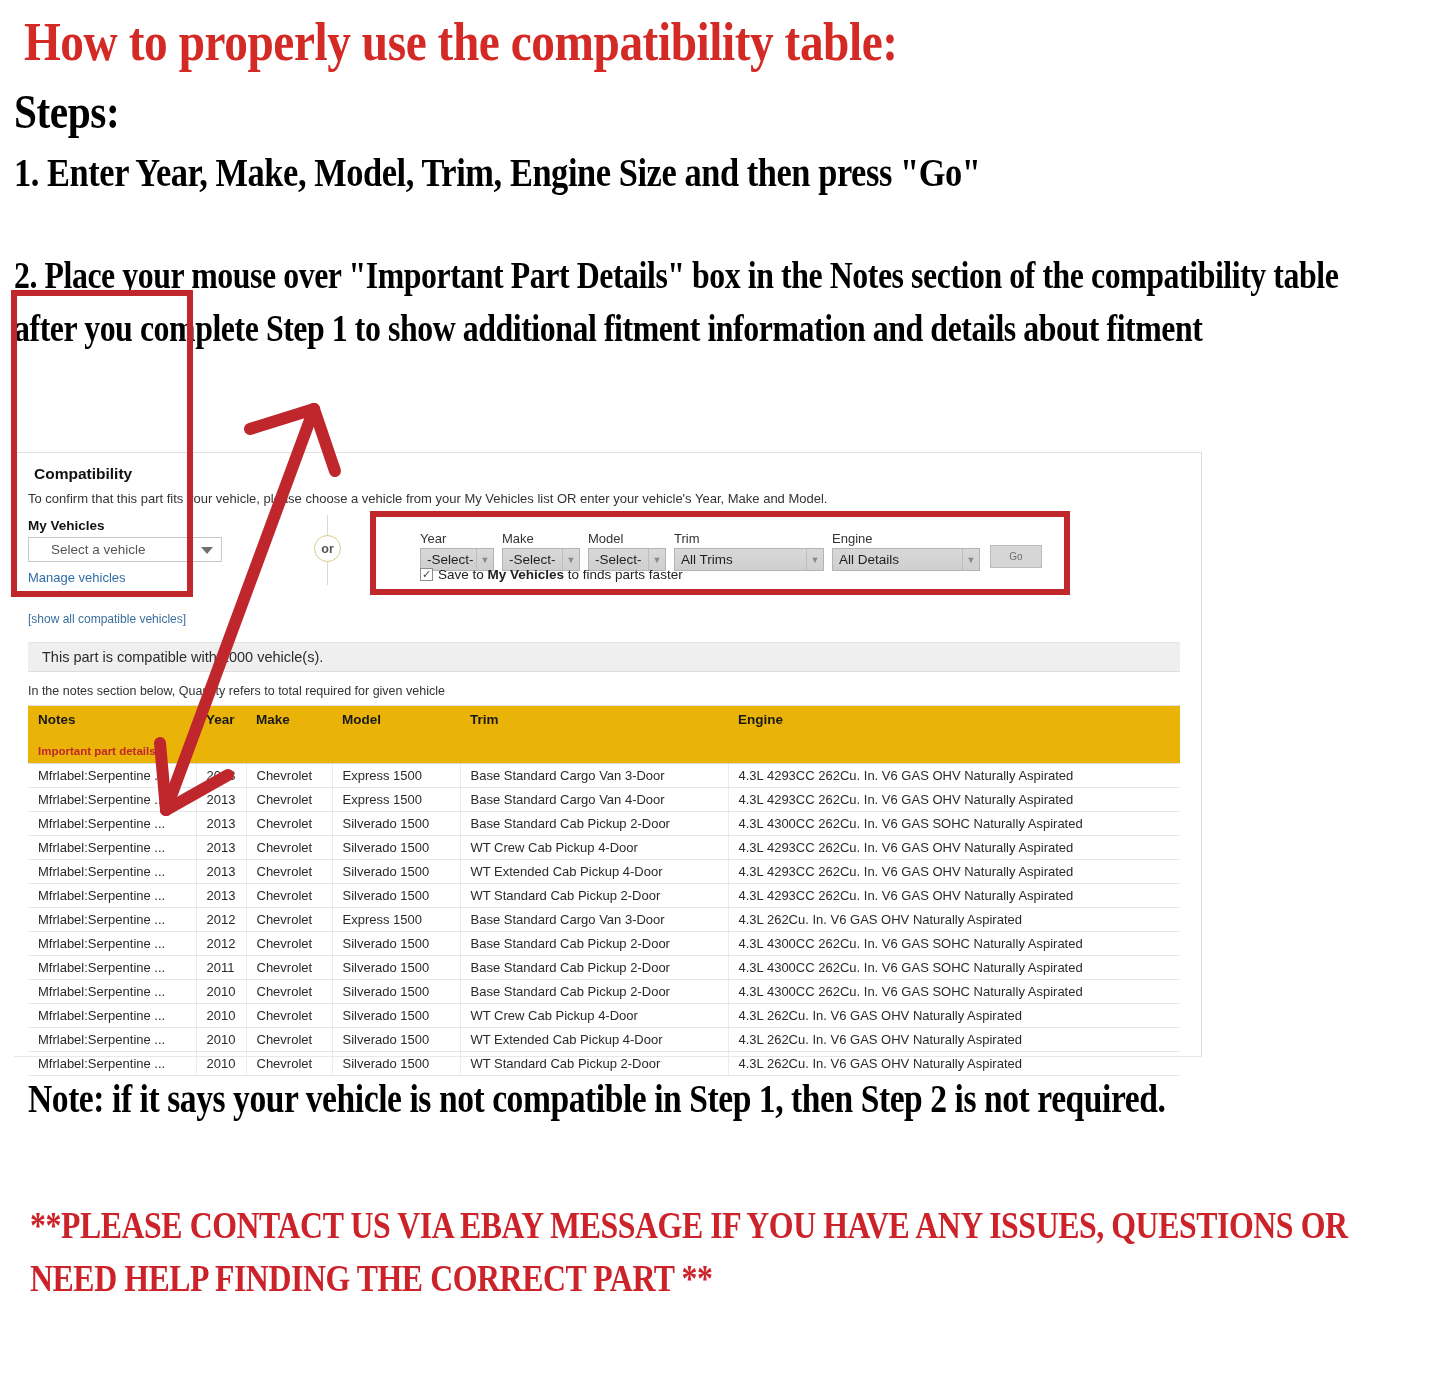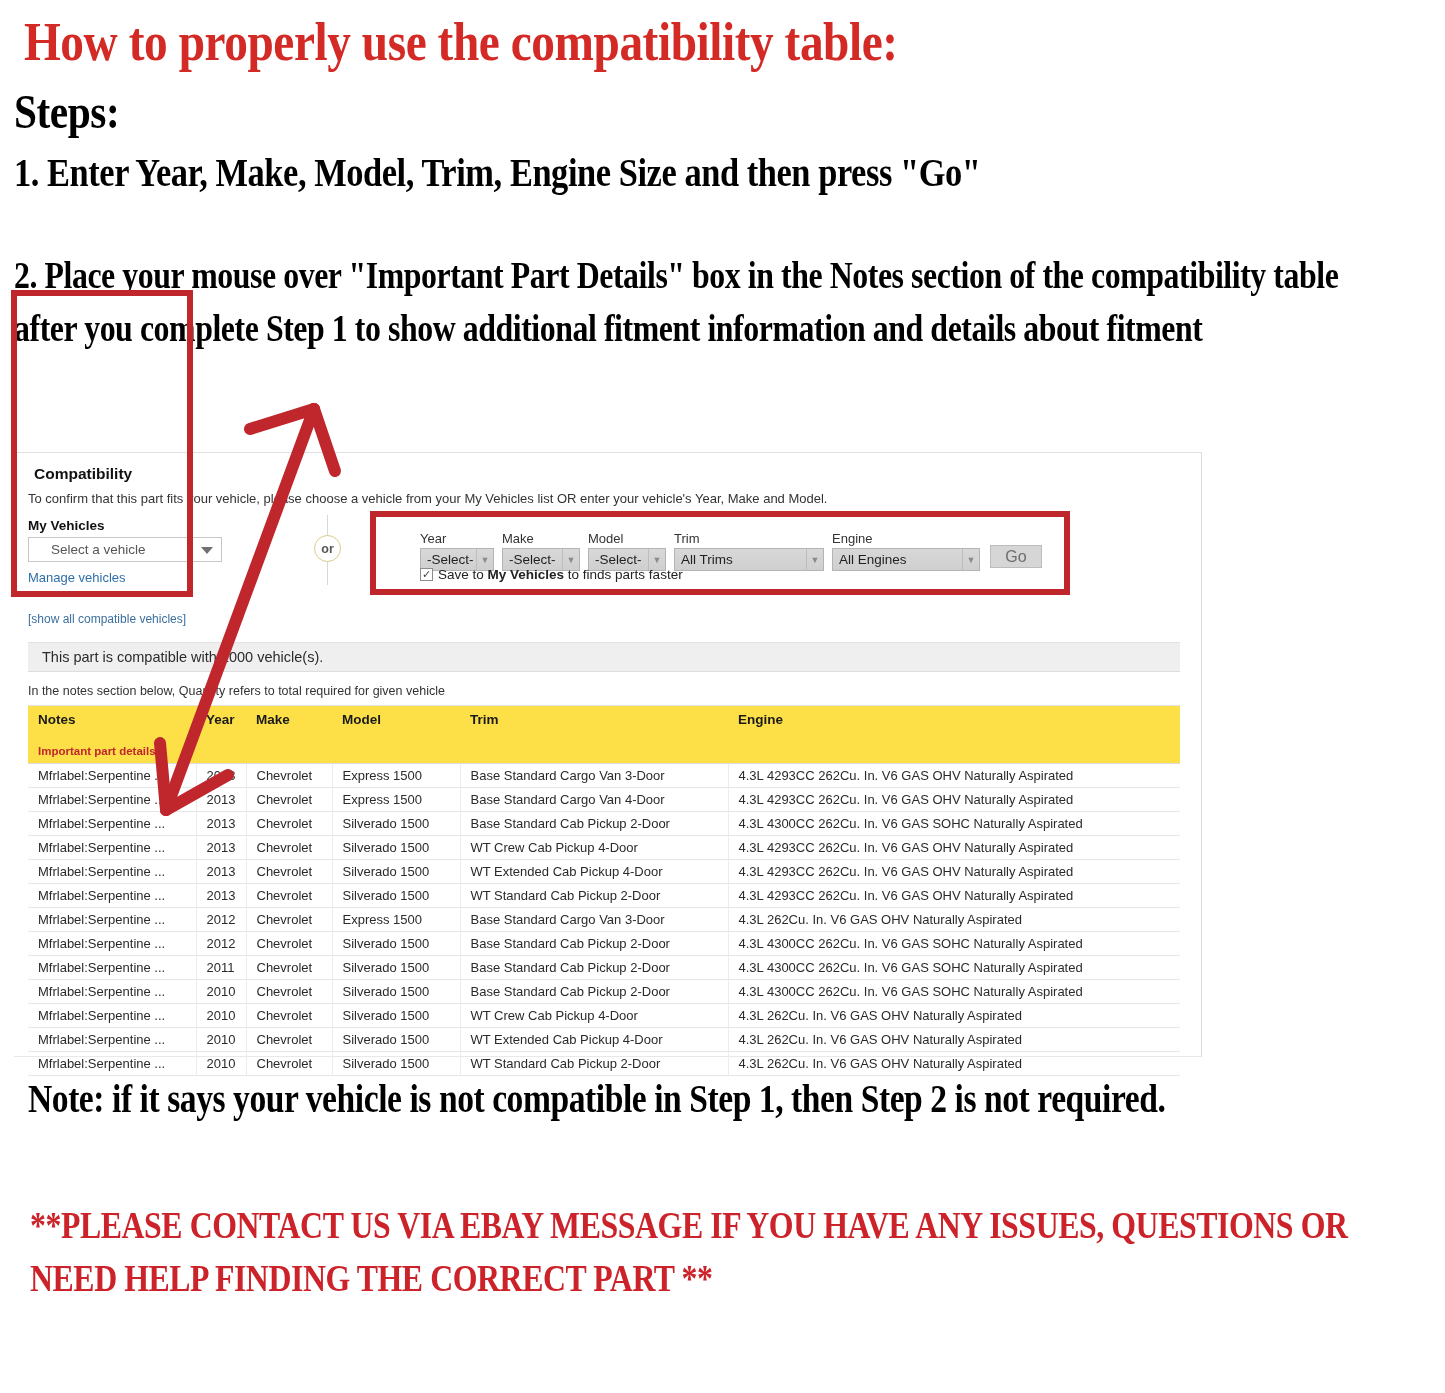--- a/index.html
+++ b/index.html
@@ -134,21 +134,21 @@
     position:absolute; right:0; top:0; bottom:0; width:17px;
     border-left:1px solid #bdbdbd;
     display:flex; align-items:center; justify-content:center;
     color:#8a8a8a; font-size:9px;
   }
   .go-btn {
     position:absolute; top:28px; left:614px;
     width:52px; height:23px;
     background:#d6d6d6; border:1px solid #bcbcbc;
     display:flex; align-items:center; justify-content:center;
-    font-size:16px; color:#6d6d6d;
+    font-size:10px; color:#6d6d6d;
   }
   .save-row {
     position:absolute; left:44px; top:50px;
     display:flex; align-items:center; gap:5px;
     font-size:13.5px; color:#222;
   }
   .chk {
     width:13px;height:13px;border:1px solid #8d8d8d;background:#fff;
     display:flex;align-items:center;justify-content:center;
     font-size:11px;color:#444;line-height:1;
@@ -172,21 +172,21 @@
 
   
   #compat-table {
     position:absolute; left:14px; top:252px;
     width:1152px;
     border-collapse:collapse;
     font-size:13px;
     table-layout:fixed;
   }
   #compat-table thead th {
-    background:#fde047;
+    background:#eab308;
     border-top:1px solid #e2e2e2;
     border-bottom:1px solid #dcdcdc;
     text-align:left;
     font-size:13.5px;
     font-weight:bold;
     color:#1a1a1a;
     padding:6px 0 6px 10px;
     height:32px;
     vertical-align:top;
   }
@@ -283,21 +283,21 @@
       <span class="flabel">Trim</span>
       <div class="dd">
         <span>All Trims</span>
         <span class="ddarrow">▼</span>
       </div>
     </div>
 
     <div class="field" style="left:456px; width:148px;">
       <span class="flabel">Engine</span>
       <div class="dd">
-        <span>All Engines</span>
+        <span>All Details</span>
         <span class="ddarrow">▼</span>
       </div>
     </div>
 
     <div class="go-btn">Go</div>
 
     <div class="save-row">
       <span class="chk">✓</span>
       <span><span>Save to </span><b>My Vehicles</b><span> to finds parts faster</span></span>
     </div>

